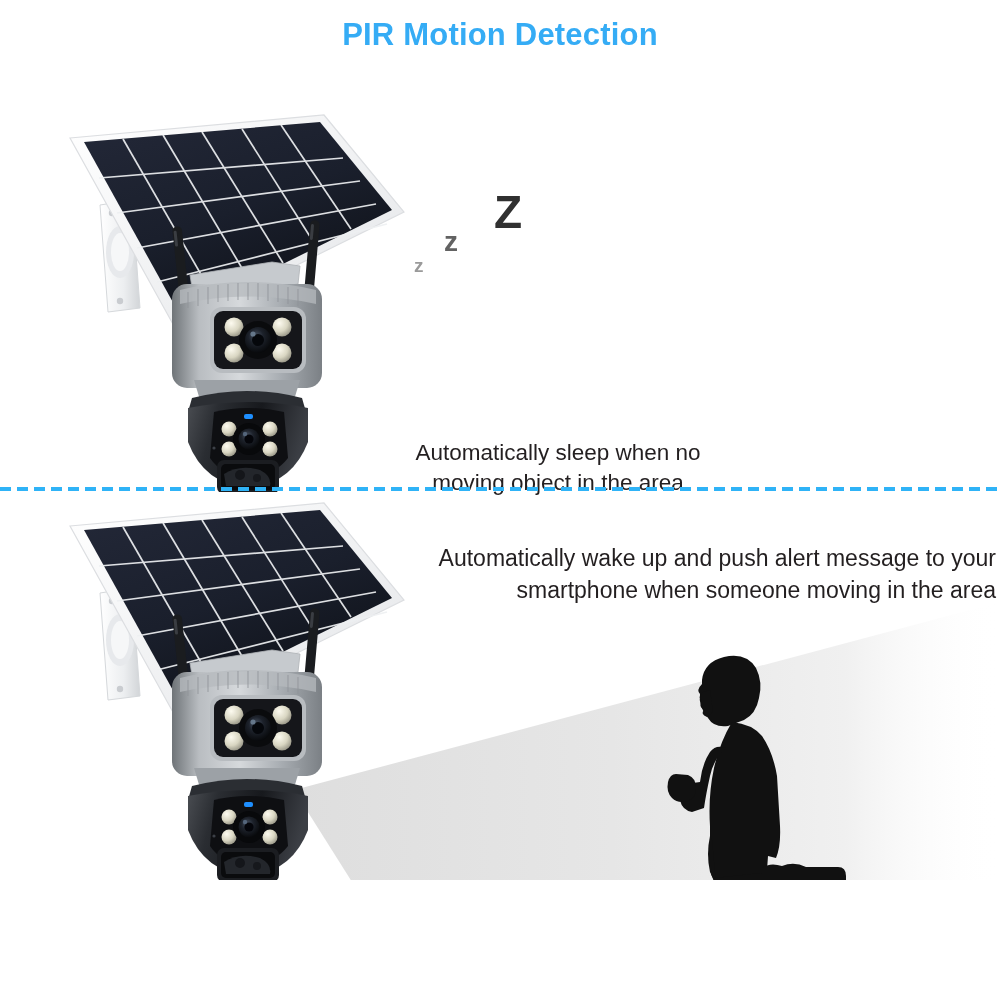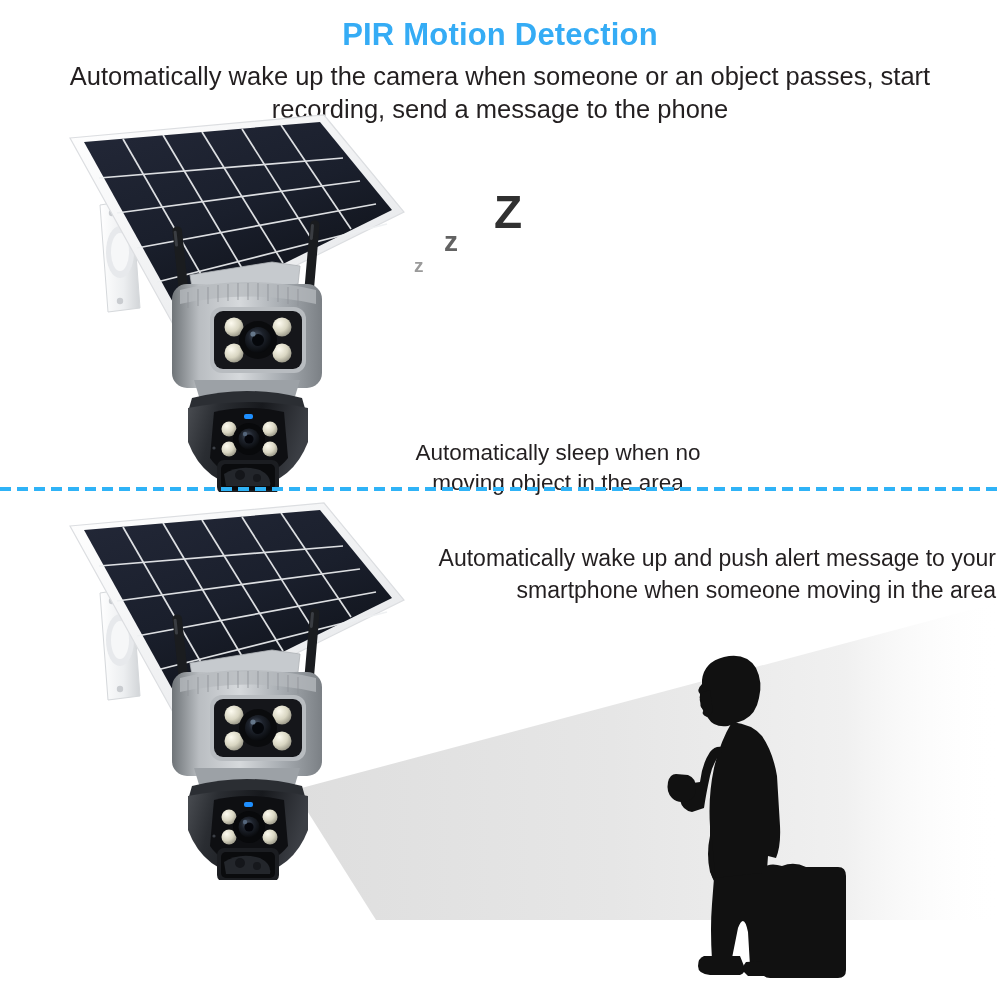--- a/index.html
+++ b/index.html
@@ -7,21 +7,21 @@
     margin: 0;
     padding: 0;
     background: #ffffff;
   }
   body {
     font-family: "Liberation Sans", sans-serif;
   }
   #page {
     position: relative;
     width: 1000px;
-    height: 1000px;
+    height: 880px;
     background: #ffffff;
     overflow: hidden;
   }
 
   
   .title {
     position: absolute;
     left: 0;
     top: 17px;
     width: 1000px;
@@ -108,21 +108,20 @@
     height: 355px;
   }
 </style>
 </head>
 <body>
 
 <div id="page">
 
   <div class="title">PIR Motion Detection</div>
 
-  <div class="subtitle">Automatically wake up the camera when someone or an object passes, start recording, send a message to the phone</div>
 
   <svg class="camera top" viewBox="0 0 360 380">
     <defs>
       <linearGradient id="panelFrameT" x1="0" y1="0" x2="1" y2="1">
         <stop offset="0%" stop-color="#ffffff"></stop>
         <stop offset="100%" stop-color="#e3e5e8"></stop>
       </linearGradient>
       <linearGradient id="cellT" x1="0" y1="0" x2="0.6" y2="1">
         <stop offset="0%" stop-color="#232838"></stop>
         <stop offset="55%" stop-color="#1a1f2c"></stop>

